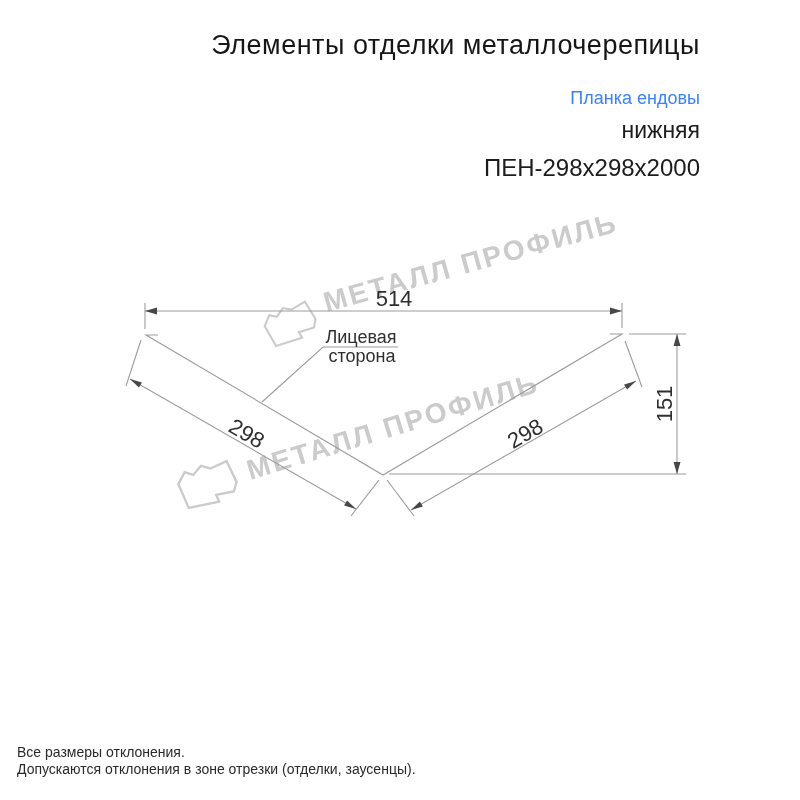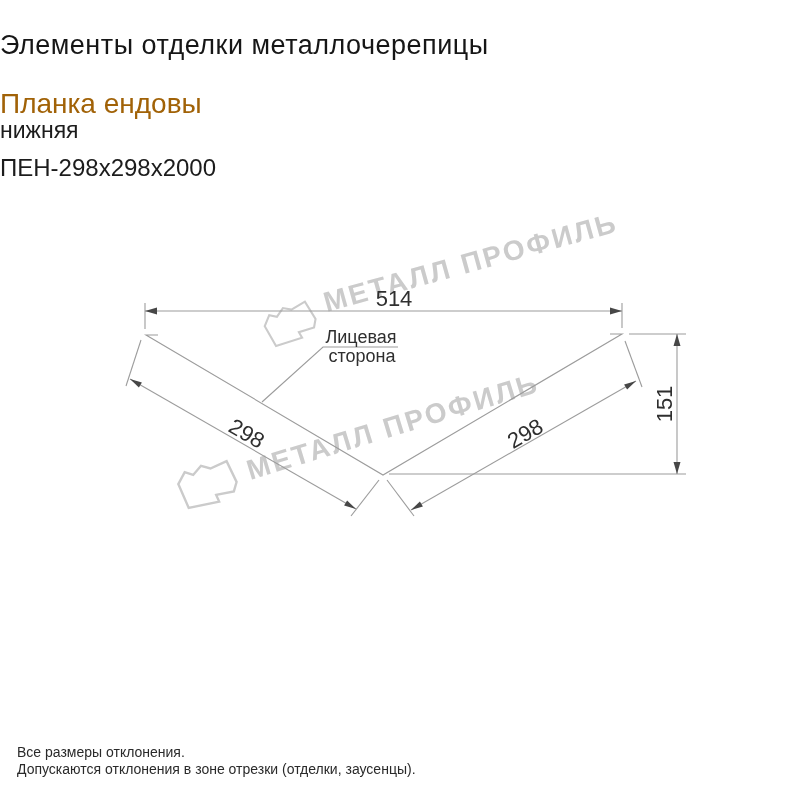--- a/index.html
+++ b/index.html
@@ -1,23 +1,23 @@
 <!DOCTYPE html>
 <html><head>
 <meta charset="utf-8">
 <style>
   html,body{margin:0;padding:0;}
   body{
     width:800px;height:800px;position:relative;background:#ffffff;overflow:hidden;
     font-family:"Liberation Sans", sans-serif;color:#1f1f1f;
   }
   .abs{position:absolute;}
-  .centered{left:0;width:700px;text-align:left;}
+  .centered{left:0;width:700px;text-align:right;}
   .page-title{top:30px;font-size:27px;letter-spacing:0.5px;color:#161616;}
-  .product-name1{top:88px;font-size:28px;color:#a16207;}
+  .product-name1{top:88px;font-size:18px;color:#3b82f6;}
   .product-name2{top:117px;font-size:23px;color:#1c1c1c;}
   .product-code{top:154px;font-size:24px;color:#1c1c1c;}
   .wm-text{
     position:absolute;font-weight:bold;font-size:28px;letter-spacing:2.5px;
     color:#cbcbcb;white-space:nowrap;transform-origin:0 0;z-index:1;
   }
   .wm-logo{position:absolute;transform-origin:50% 50%;z-index:1;}
   #drawing-svg{position:absolute;left:0;top:0;z-index:2;}
   #drawing-svg line, #drawing-svg polyline{stroke:#9c9c9c;stroke-width:1.1;fill:none;}
   #drawing-svg polygon.arrow{fill:#474747;stroke:none;}

